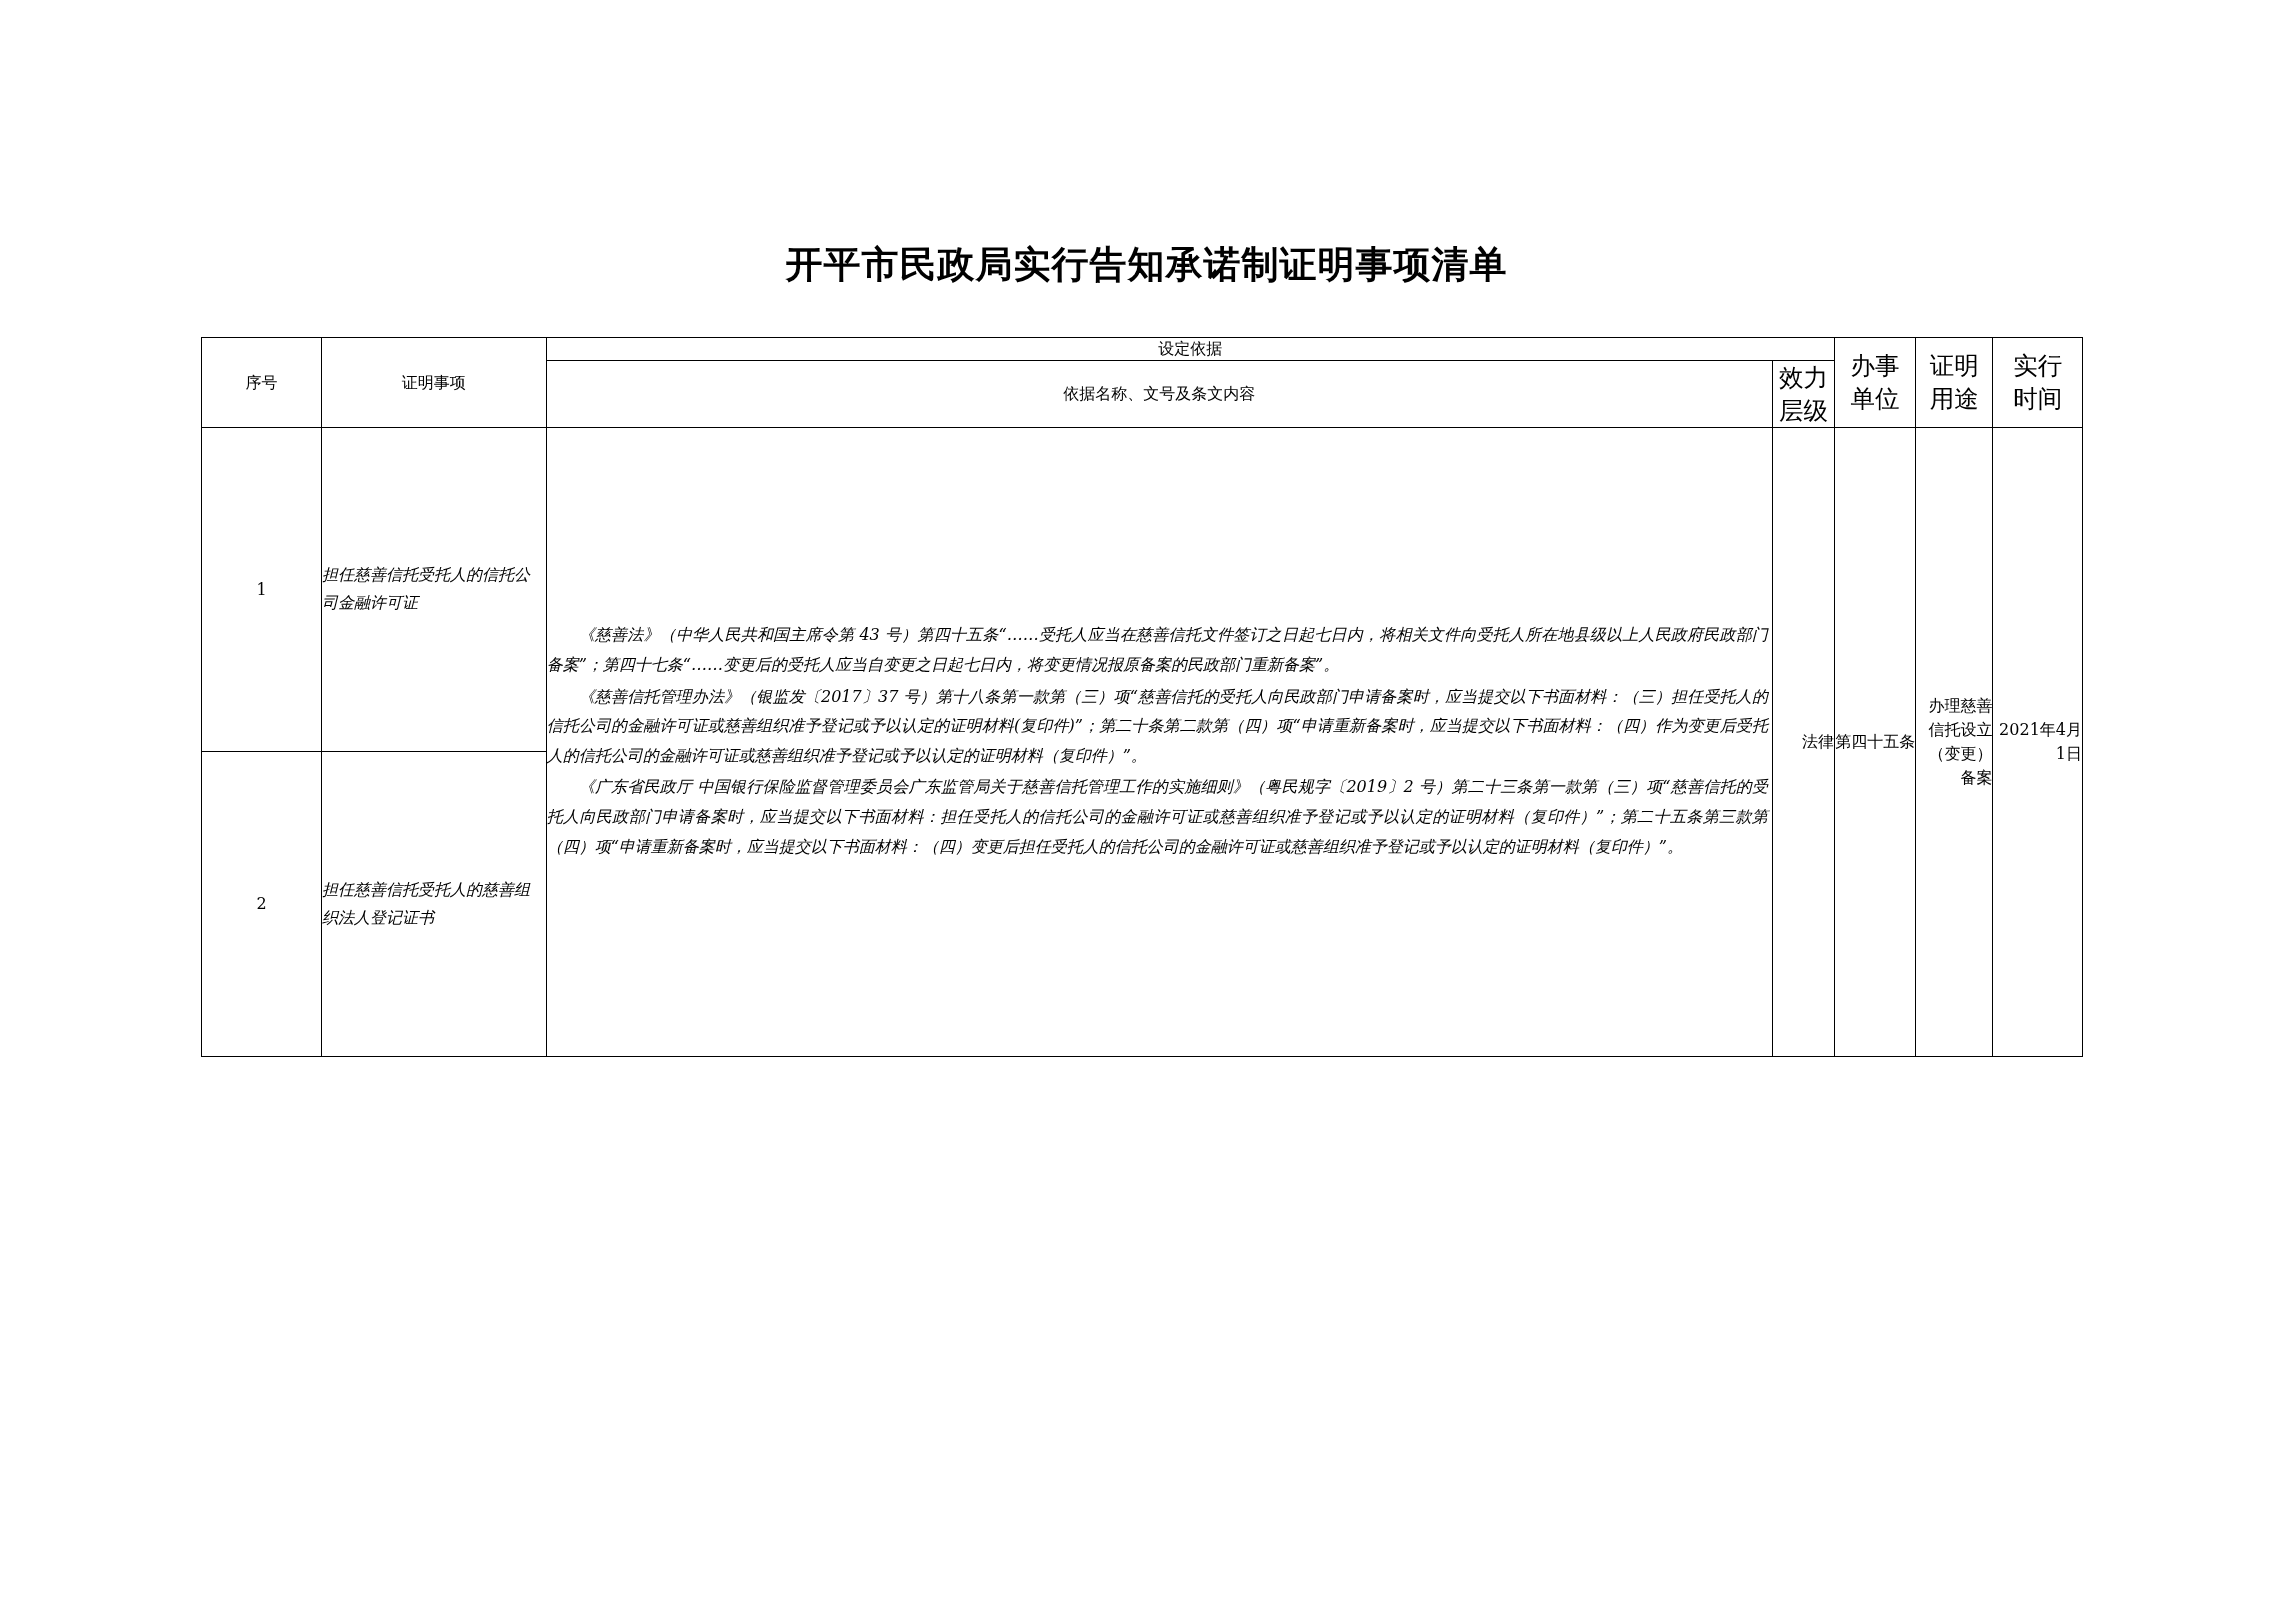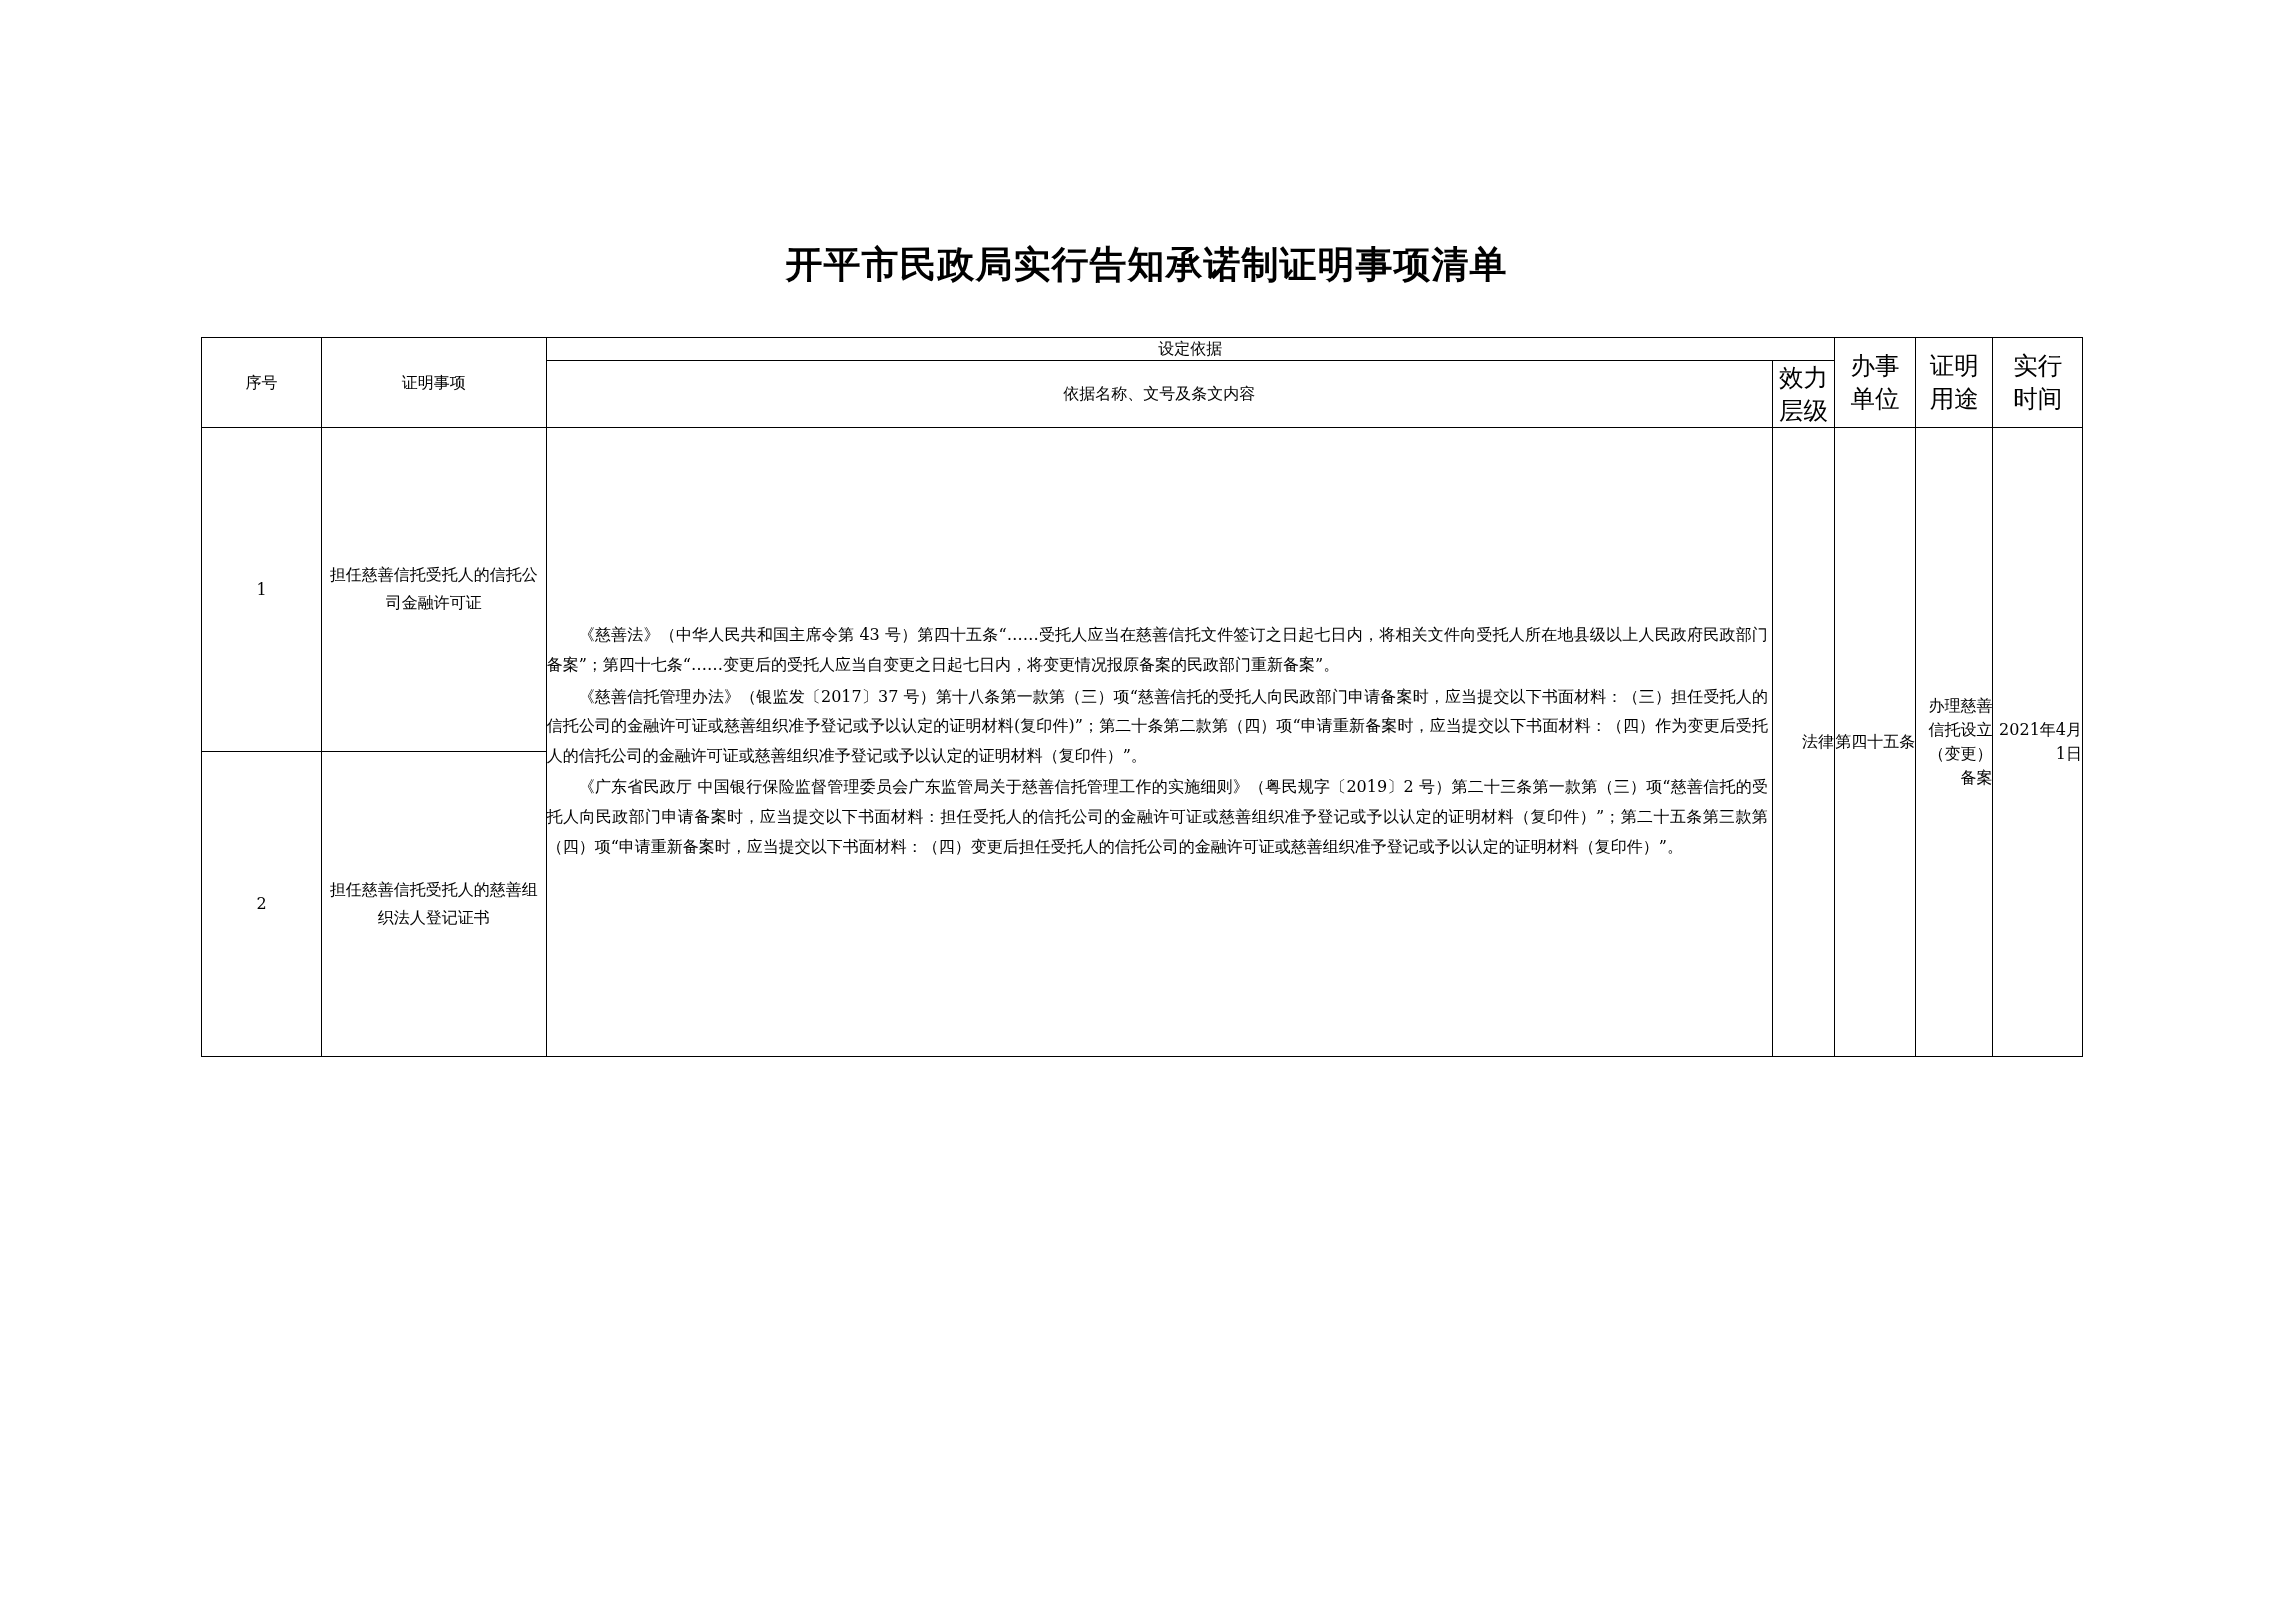--- a/index.html
+++ b/index.html
@@ -68,32 +68,34 @@
   .vert-text {
     text-align: right;
     line-height: 1.5;
     font-size: 24.5px;
     padding: 5.9px 2px;
   }
   .item-cell {
     font-size: 24.5px;
     line-height: 1.75;
     padding: 9.8px 11.8px;
-    text-align: center;
+    text-align: left;
+    font-style: italic;
   }
   .basis-cell {
     font-size: 25.5px;
     line-height: 1.85;
     padding: 13.7px 13.7px 13.7px 13.7px;
     text-align: justify;
     vertical-align: top;
   }
   .basis-cell p {
     margin: 0 4px 2px 0;
     text-indent: 2em;
+    font-style: italic;
   }
   .attach {
     position: absolute;
     left: 182px;
     top: 1168px;
     font-size: 27.4px;
     font-weight: bold;
     font-family: "DejaVu Serif", "Liberation Serif", serif;
     letter-spacing: 1px;
   }

